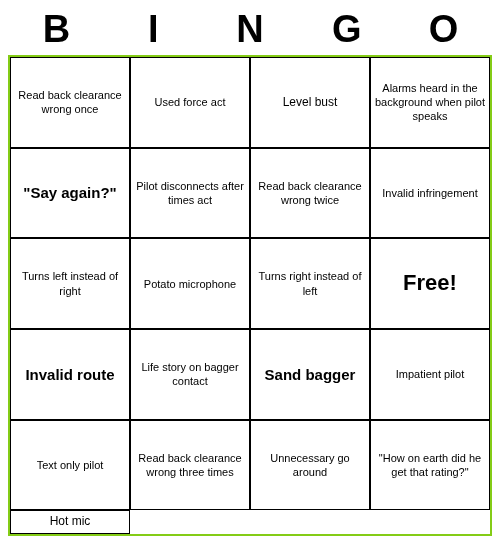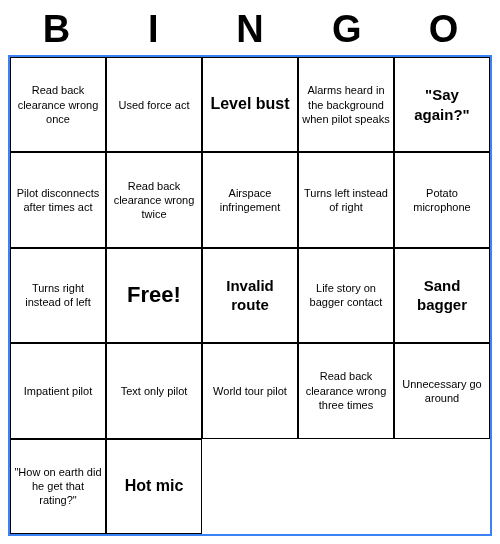--- a/index.html
+++ b/index.html
@@ -30,43 +30,43 @@
     .bingo-title span {
       font-size: 38px;
       font-weight: bold;
       width: 20%;
       text-align: center;
       color: #000;
     }
 
     .bingo-grid {
       display: grid;
-      grid-template-columns: repeat(5, 1fr);
+      grid-template-columns: repeat(4, 1fr);
       grid-template-rows: repeat(5, 1fr);
       width: 100%;
       flex: 1;
-      border: 2px solid #3b82f6;
+      border: 2px solid #84cc16;
     }
 
     .bingo-cell {
       border: 1px solid #000;
       display: flex;
       align-items: center;
       justify-content: center;
       text-align: center;
       padding: 3px;
       font-size: 11px;
       line-height: 1.3;
       color: #000;
       background: #fff;
     }
 
     .bingo-cell.large-text {
-      font-size: 16px;
-      font-weight: bold;
+      font-size: 12px;
+      font-weight: normal;
     }
 
     .bingo-cell.medium-text {
       font-size: 15px;
       font-weight: bold;
     }
 
     .bingo-cell.free {
       font-size: 22px;
       font-weight: bold;
@@ -86,31 +86,30 @@
 <div class="bingo-grid">
 
   <div class="bingo-cell">Read back clearance wrong once</div>
   <div class="bingo-cell">Used force act</div>
   <div class="bingo-cell large-text">Level bust</div>
   <div class="bingo-cell">Alarms heard in the background when pilot speaks</div>
 
   <div class="bingo-cell medium-text">"Say again?"</div>
   <div class="bingo-cell">Pilot disconnects after times act</div>
   <div class="bingo-cell">Read back clearance wrong twice</div>
-  <div class="bingo-cell">Airspace infringement</div>
+  <div class="bingo-cell">Invalid infringement</div>
   <div class="bingo-cell">Turns left instead of right</div>
 
   <div class="bingo-cell">Potato microphone</div>
   <div class="bingo-cell">Turns right instead of left</div>
   <div class="bingo-cell free">Free!</div>
   <div class="bingo-cell medium-text">Invalid route</div>
 
   <div class="bingo-cell">Life story on bagger contact</div>
   <div class="bingo-cell medium-text">Sand bagger</div>
   <div class="bingo-cell">Impatient pilot</div>
   <div class="bingo-cell">Text only pilot</div>
-  <div class="bingo-cell">World tour pilot</div>
 
   <div class="bingo-cell">Read back clearance wrong three times</div>
   <div class="bingo-cell">Unnecessary go around</div>
   <div class="bingo-cell">"How on earth did he get that rating?"</div>
   <div class="bingo-cell large-text">Hot mic</div>
 </div>
 
 </body></html>

